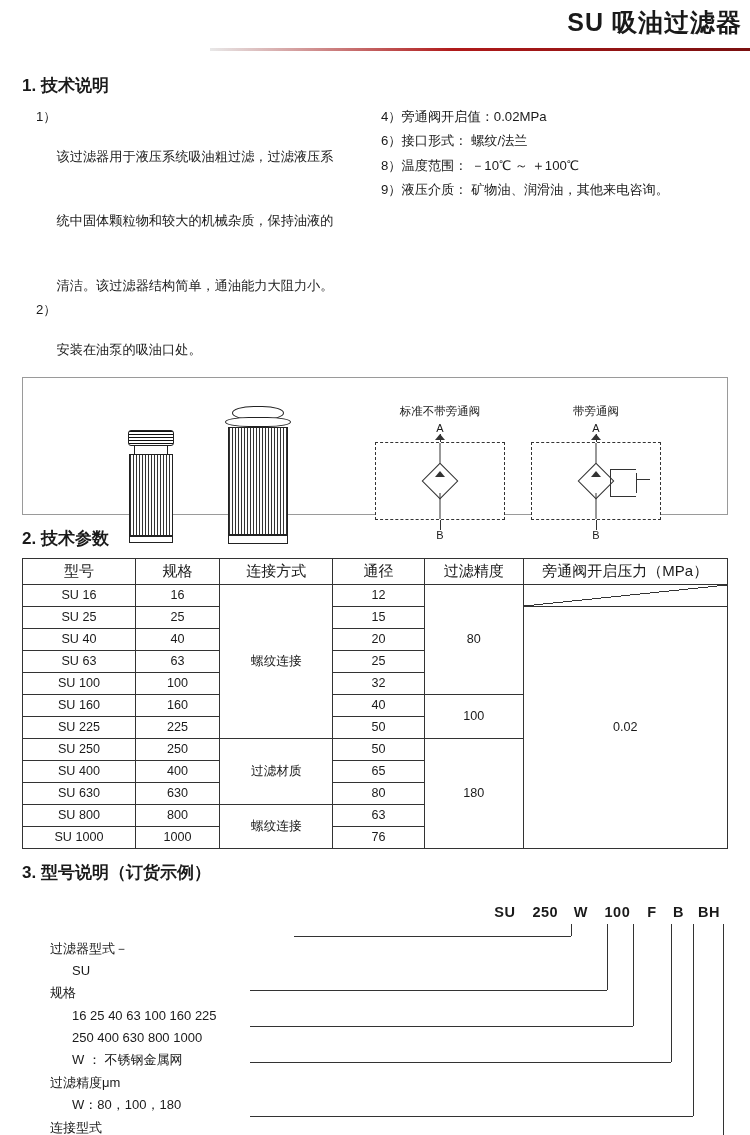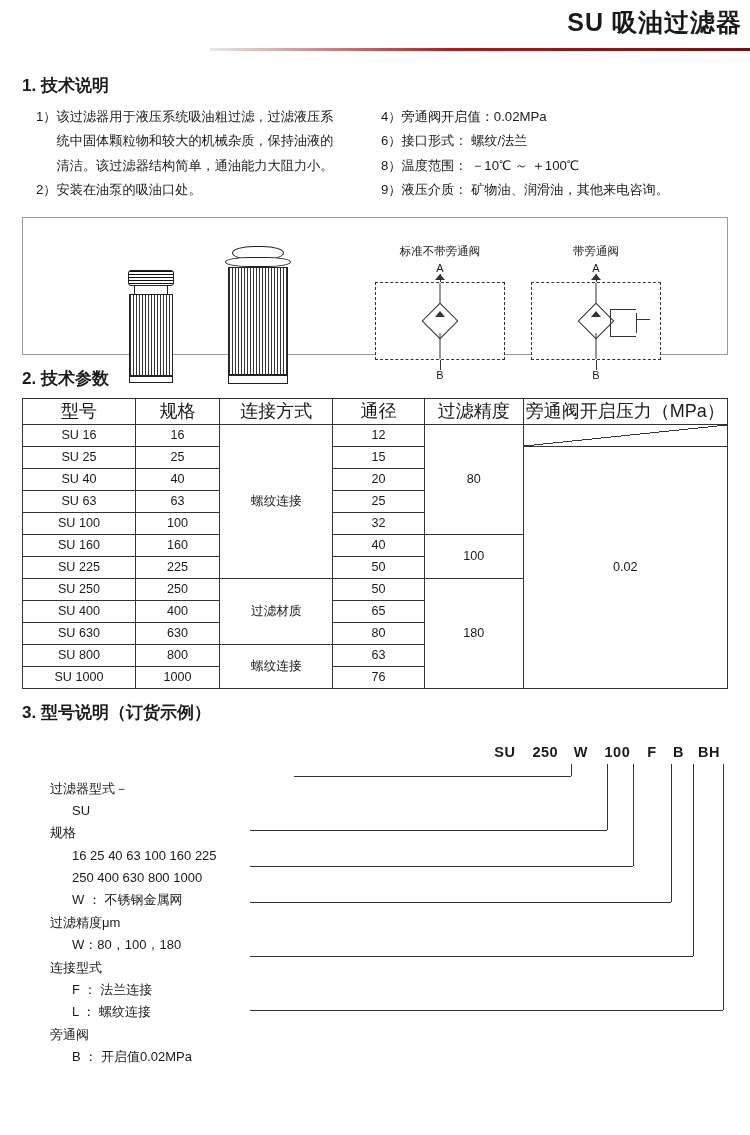--- a/index.html
+++ b/index.html
@@ -46,21 +46,21 @@
     margin:0 22px 0 22px;
     font-size:13.2px;
     line-height:1.85;
   }
   .spec-col { width:50%; }
   .spec-col.left { padding-left:14px; }
   .spec-col.right { padding-left:6px; }
   .spec-item { display:flex; }
   .spec-num { white-space:nowrap; }
   .spec-text { flex:1; }
-  .spec-text .ind { display:block; }
+  .spec-text .ind { display:block;margin-top:40px; }
 
   
   .figure-box {
     margin:14px 22px 0 22px;
     height:138px;
     border:1px solid #9a9a9a;
     position:relative;
     background:#fff;
   }
 
@@ -162,21 +162,21 @@
     width:100%;
     font-size:12.6px;
   }
   table.params th, table.params td {
     border:1px solid #333;
     text-align:center;
     height:22px;
     padding:0 2px;
     font-weight:normal;
   }
-  table.params thead th { font-size:18px; height:26px; }
+  table.params thead th { font-size:15px; height:26px; }
   .cell-diag {
     position:relative;
     overflow:hidden;
   }
   .cell-diag::after {
     content:"";
     position:absolute;
     left:0; top:0; width:100%; height:100%;
     background:linear-gradient(to bottom right, transparent calc(50% - 0.5px), #333 calc(50% - 0.5px), #333 calc(50% + 0.5px), transparent calc(50% + 0.5px));
   }

